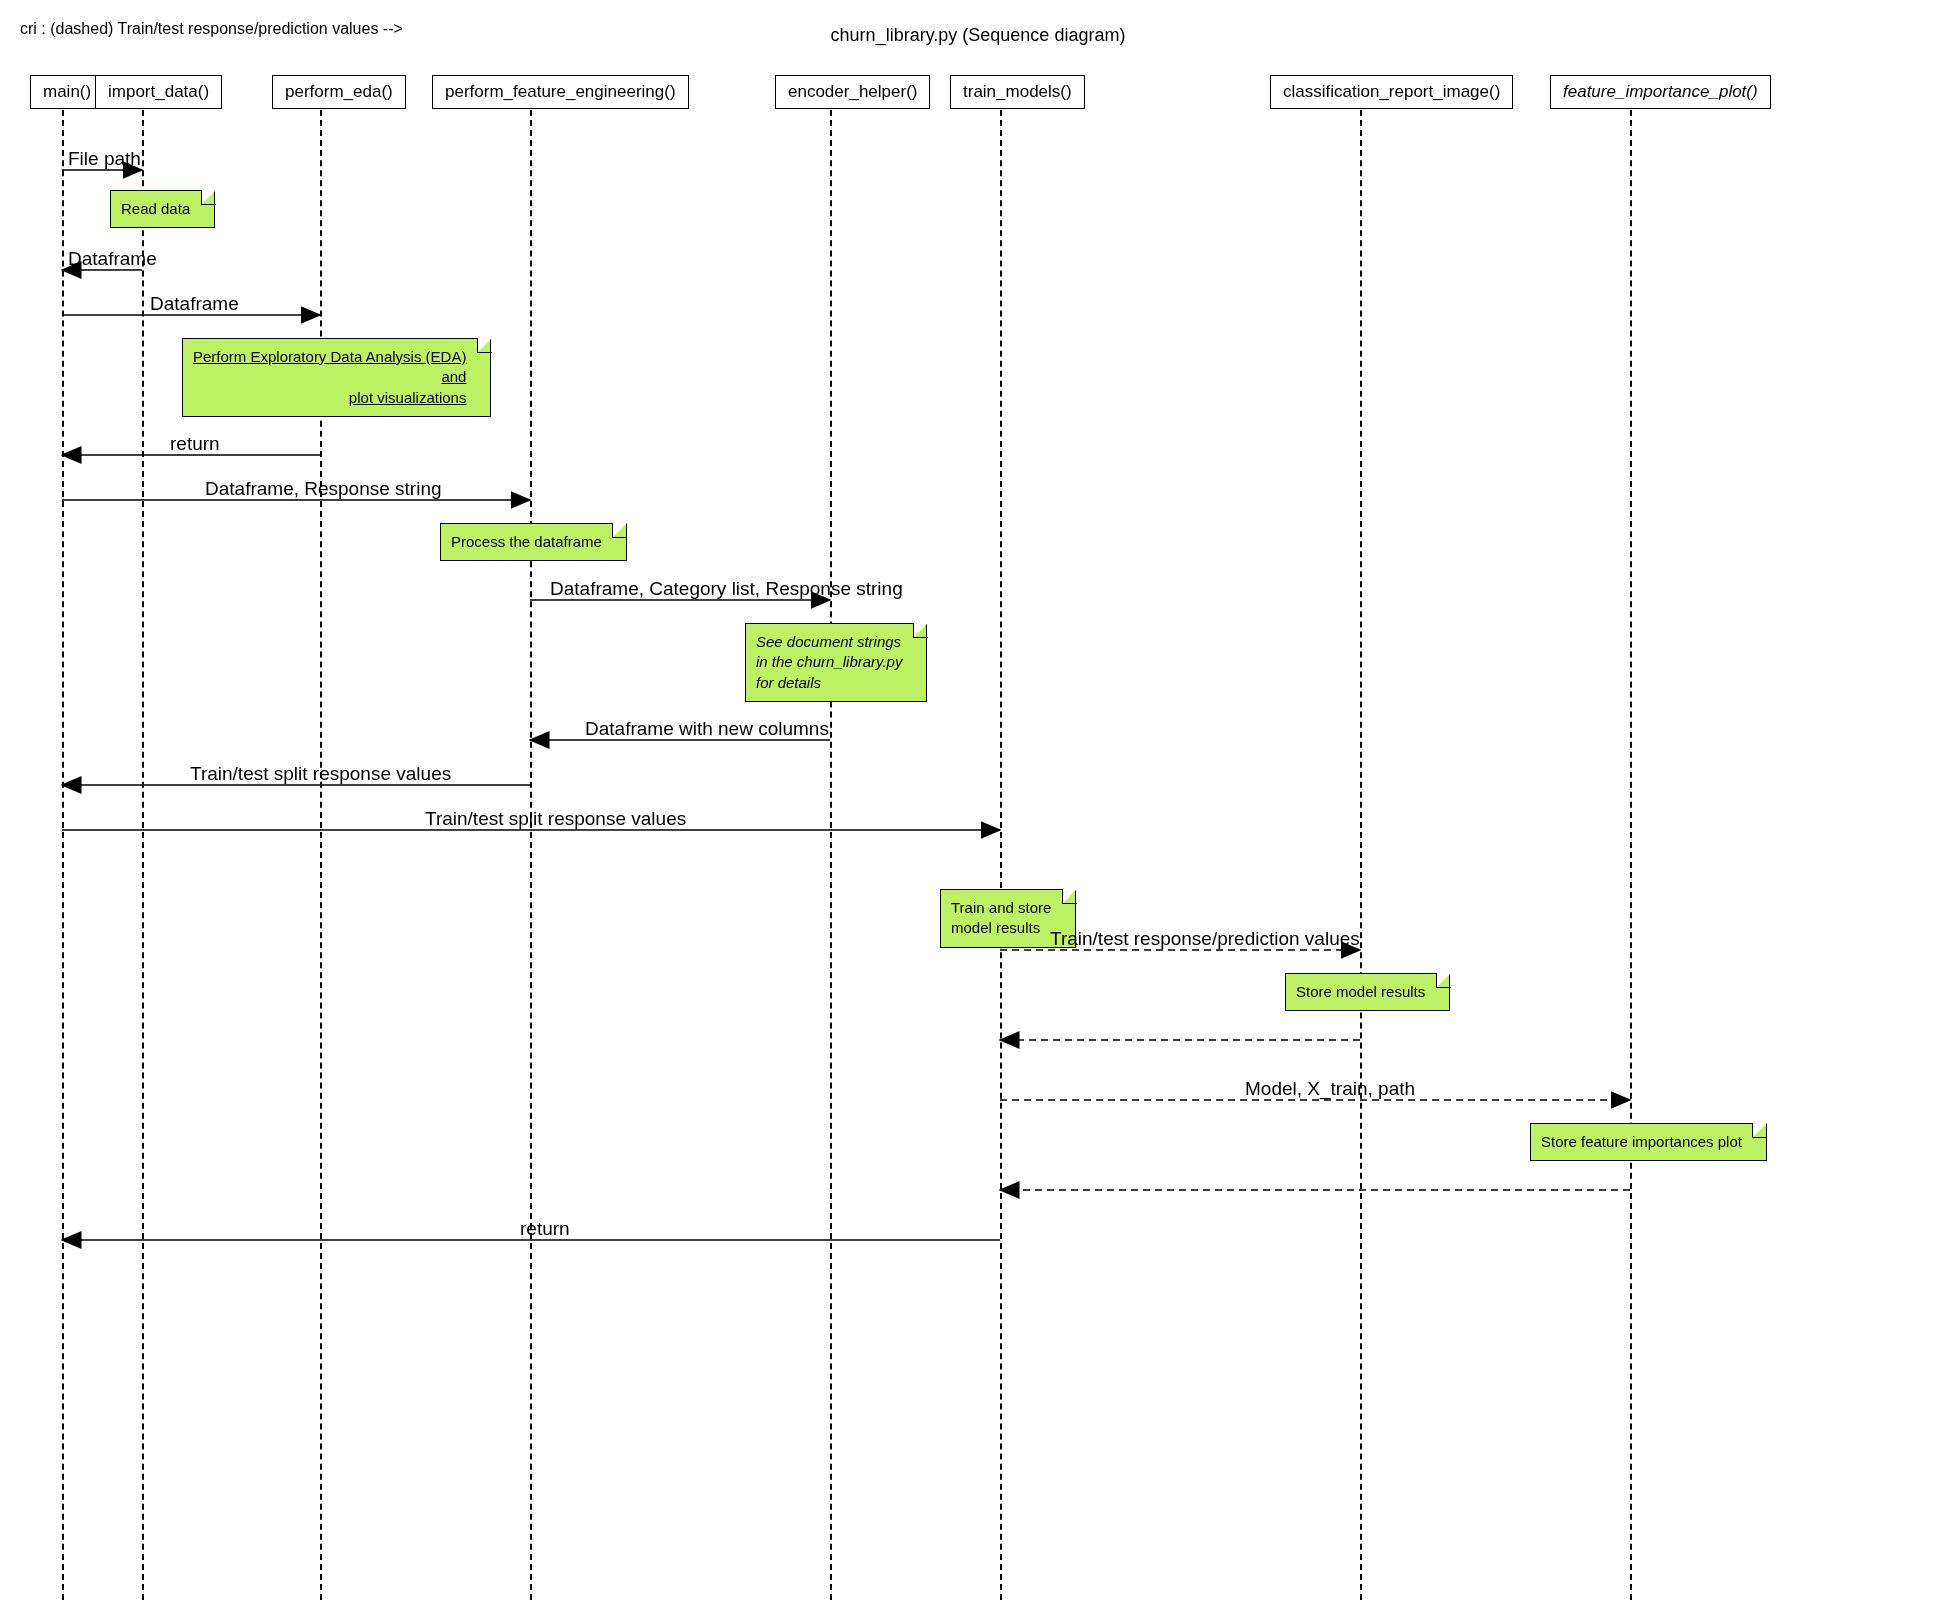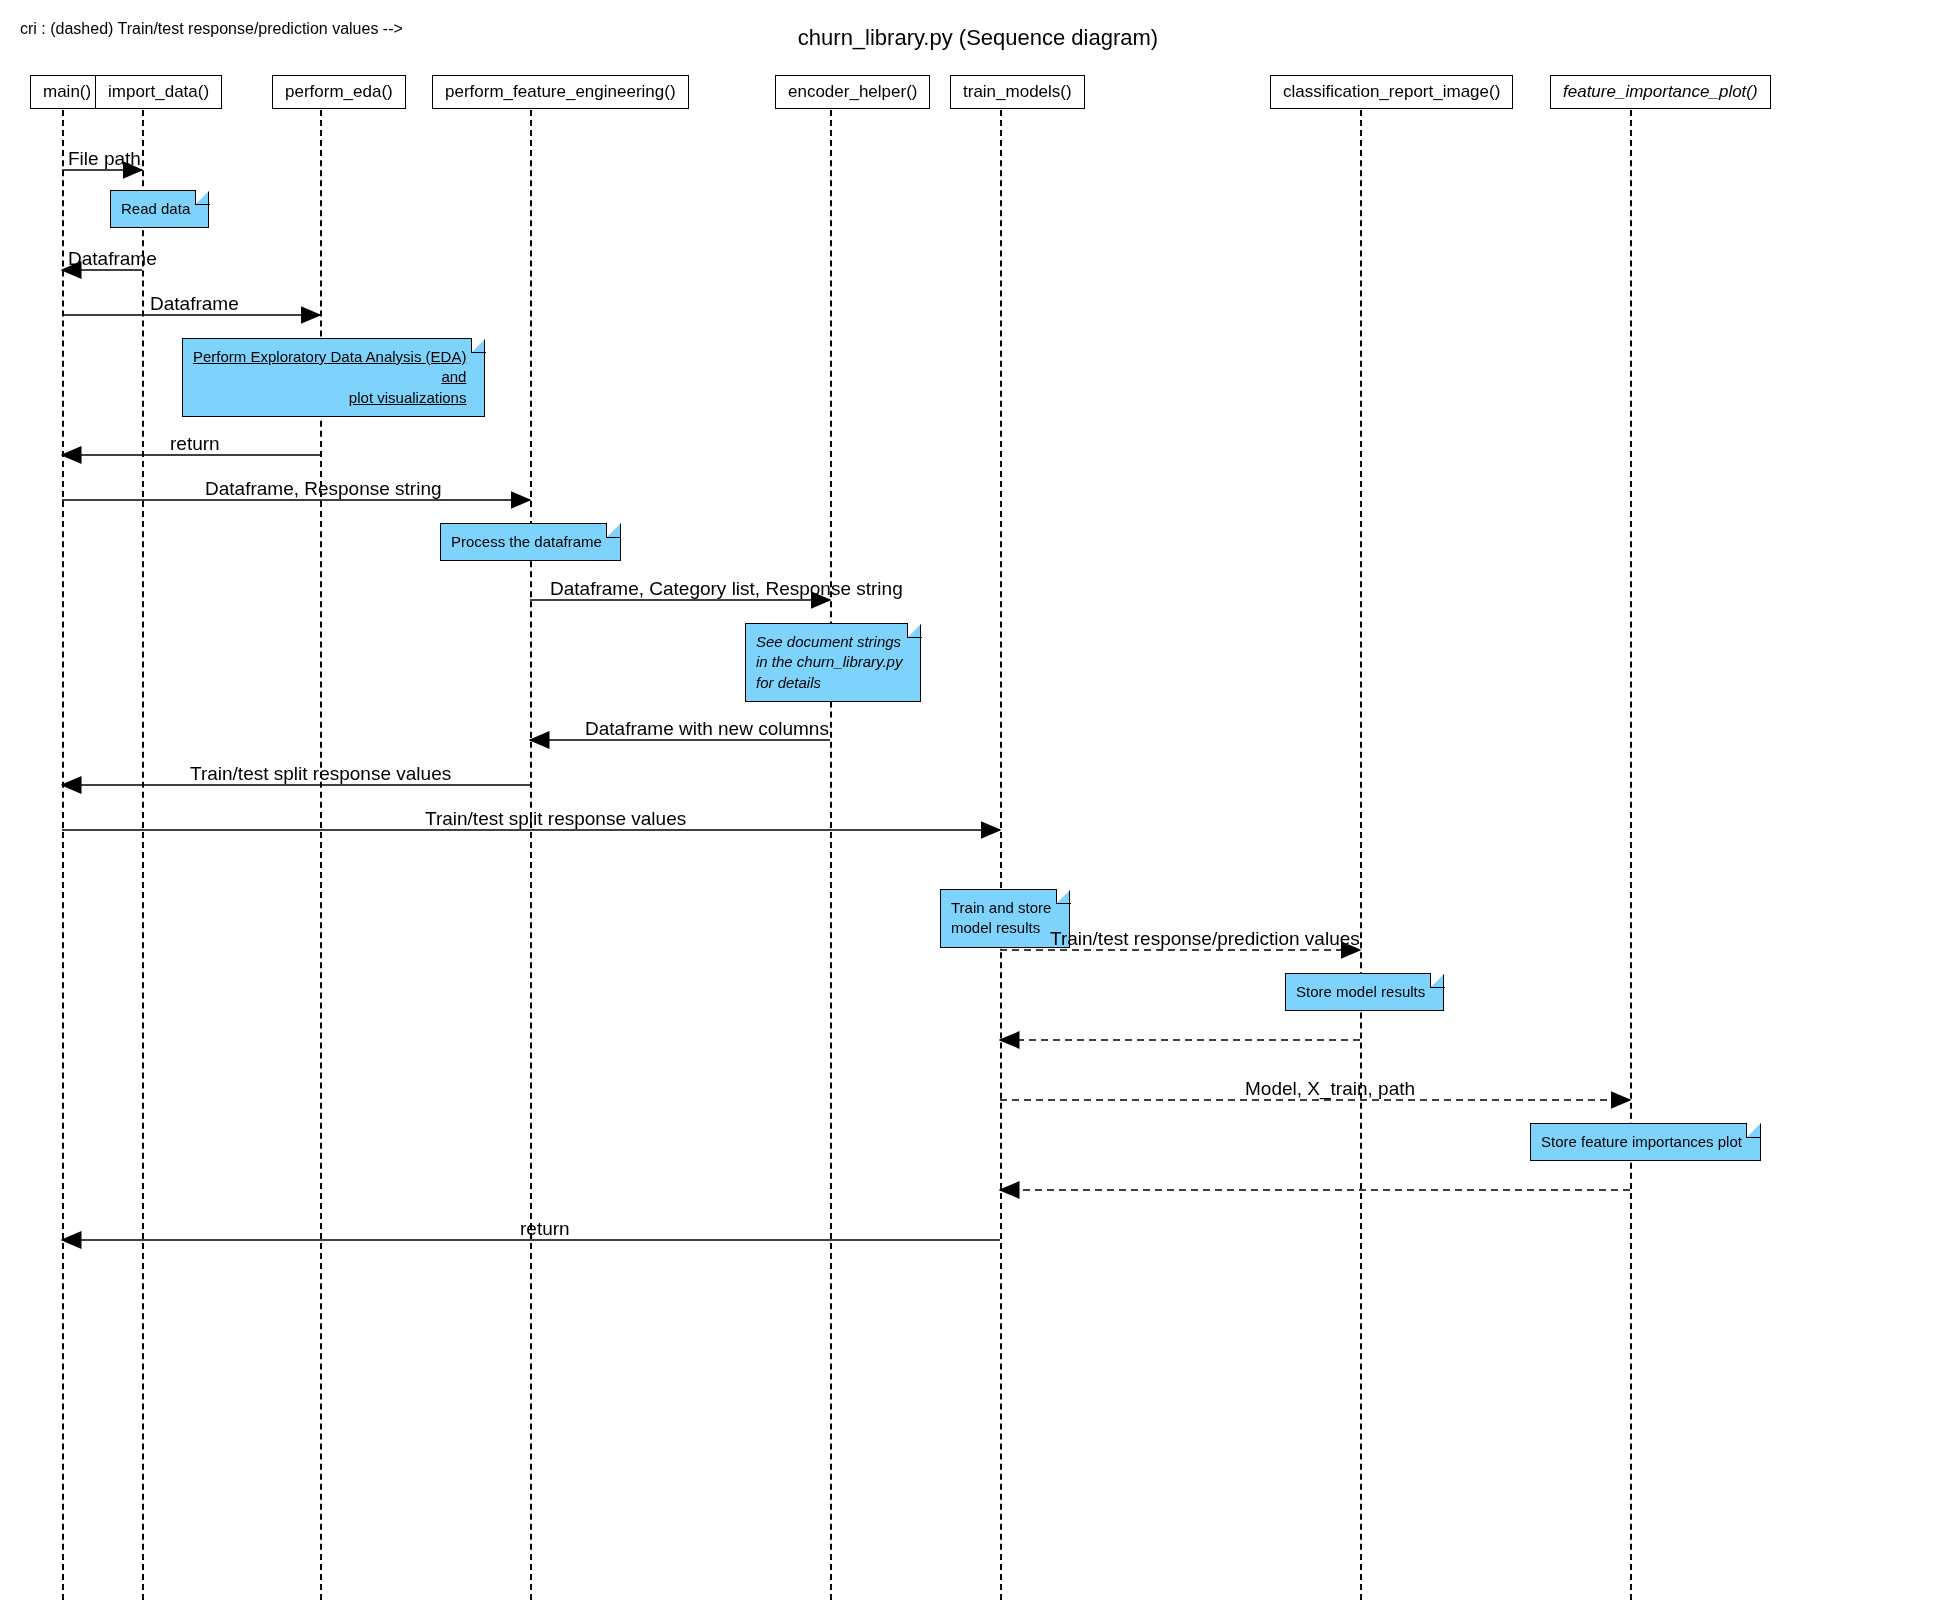--- a/index.html
+++ b/index.html
@@ -10,43 +10,43 @@
   }
   .canvas {
     position: relative;
     width: 1916px;
     height: 1581px;
   }
   .title {
     position: absolute;
     left: 0; right: 0;
     text-align: center;
-    font-size: 22px;
+    font-size: 18px;
     font-weight: 400;
   }
   .participant {
     position: absolute;
     border: 1.5px solid #000;
     background: #fff;
     padding: 6px 12px;
     font-size: 17px;
     white-space: nowrap;
     text-align: center;
   }
   .lifeline {
     position: absolute;
     width: 0;
     border-left: 2px dashed #000;
   }
   .note {
     position: absolute;
     border: 1.5px solid #000;
-    background: #7dd3fc;
+    background: #bef264;
     font-size: 15px;
-    padding: 8px 18px 8px 10px;
+    padding: 8px 24px 8px 10px;
     line-height: 1.35;
   }
   .note::after {
     content: "";
     position: absolute;
     top: -1.5px;
     right: -1.5px;
     width: 14px;
     height: 14px;
     background:

